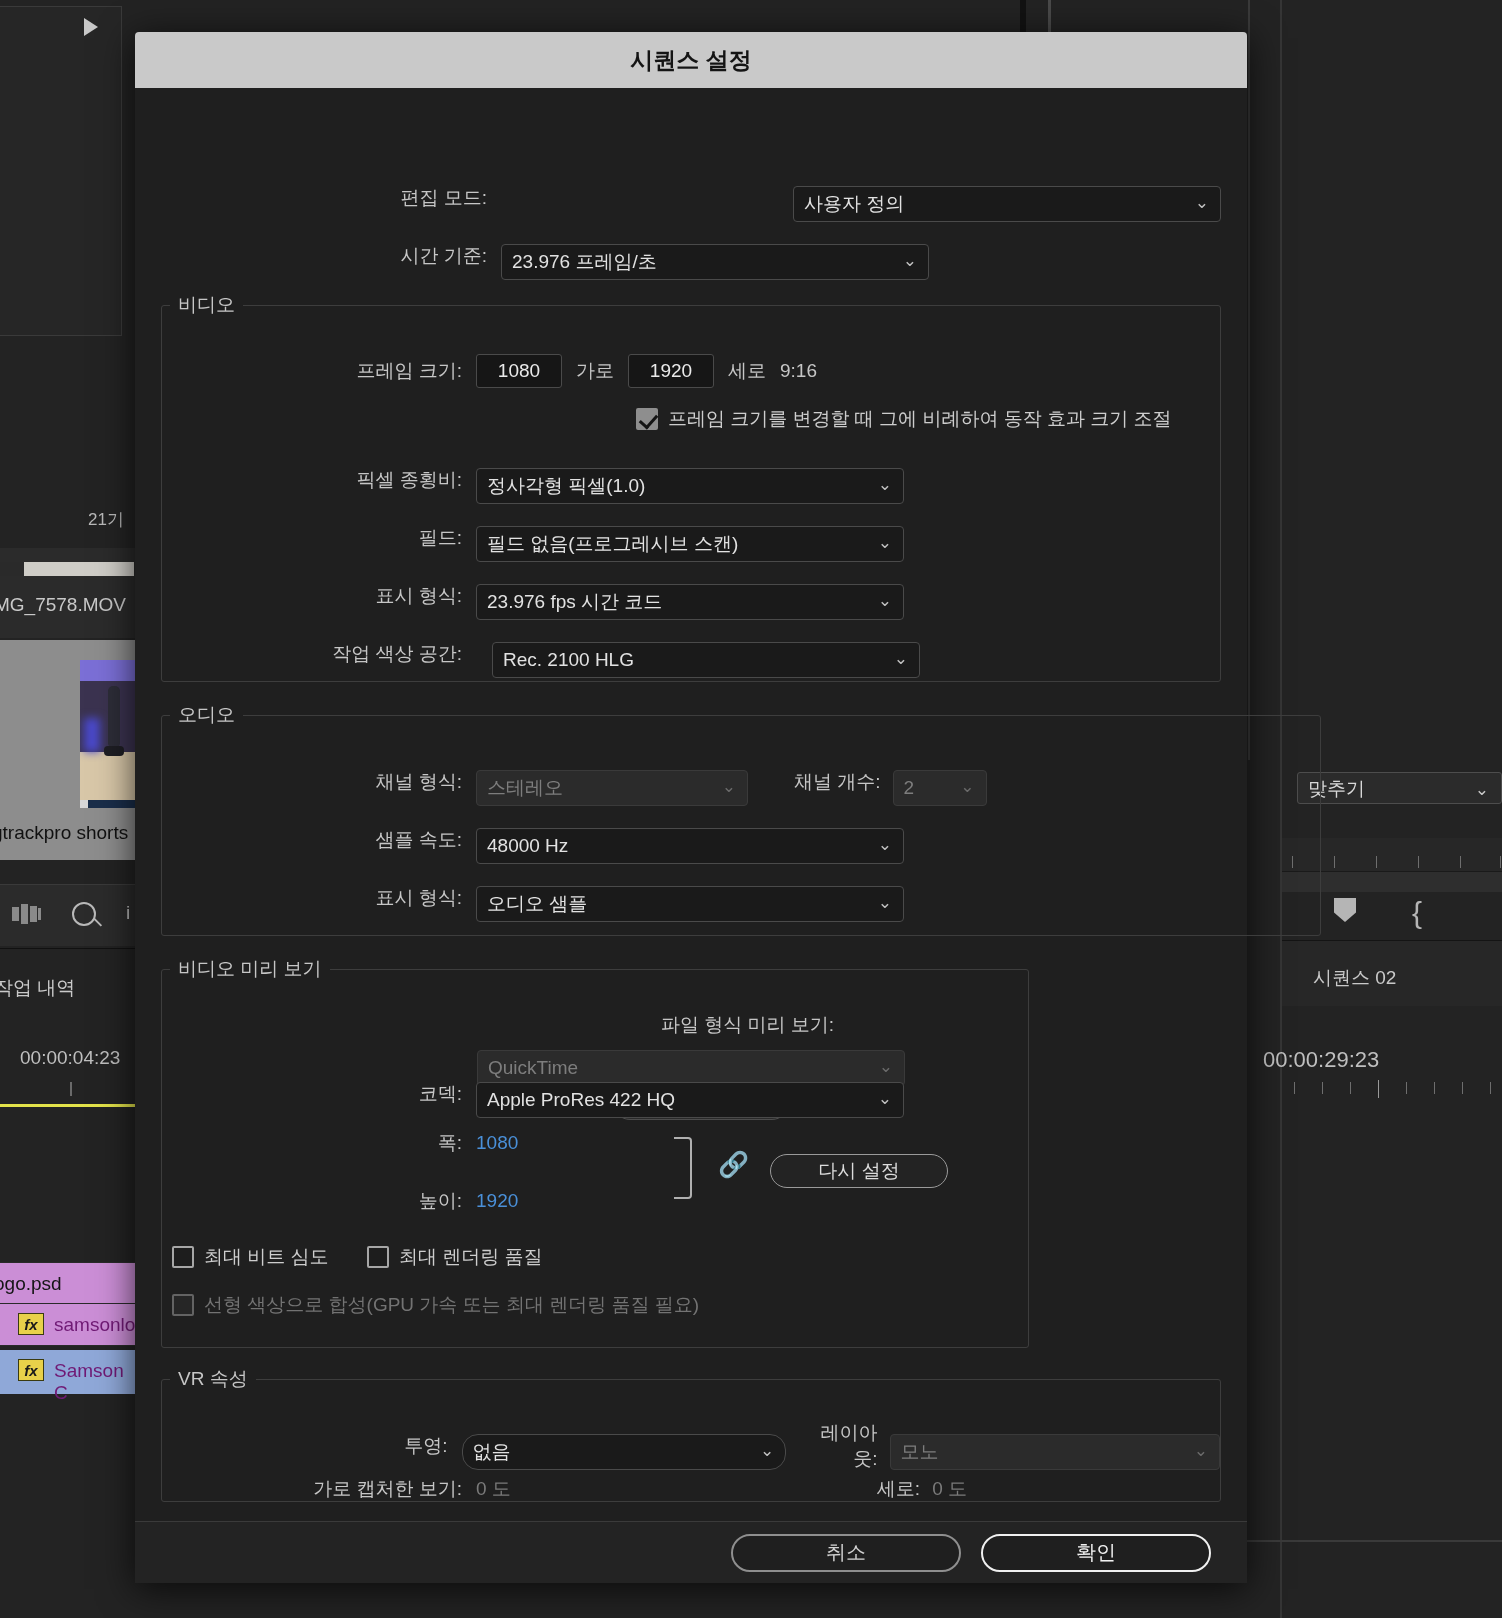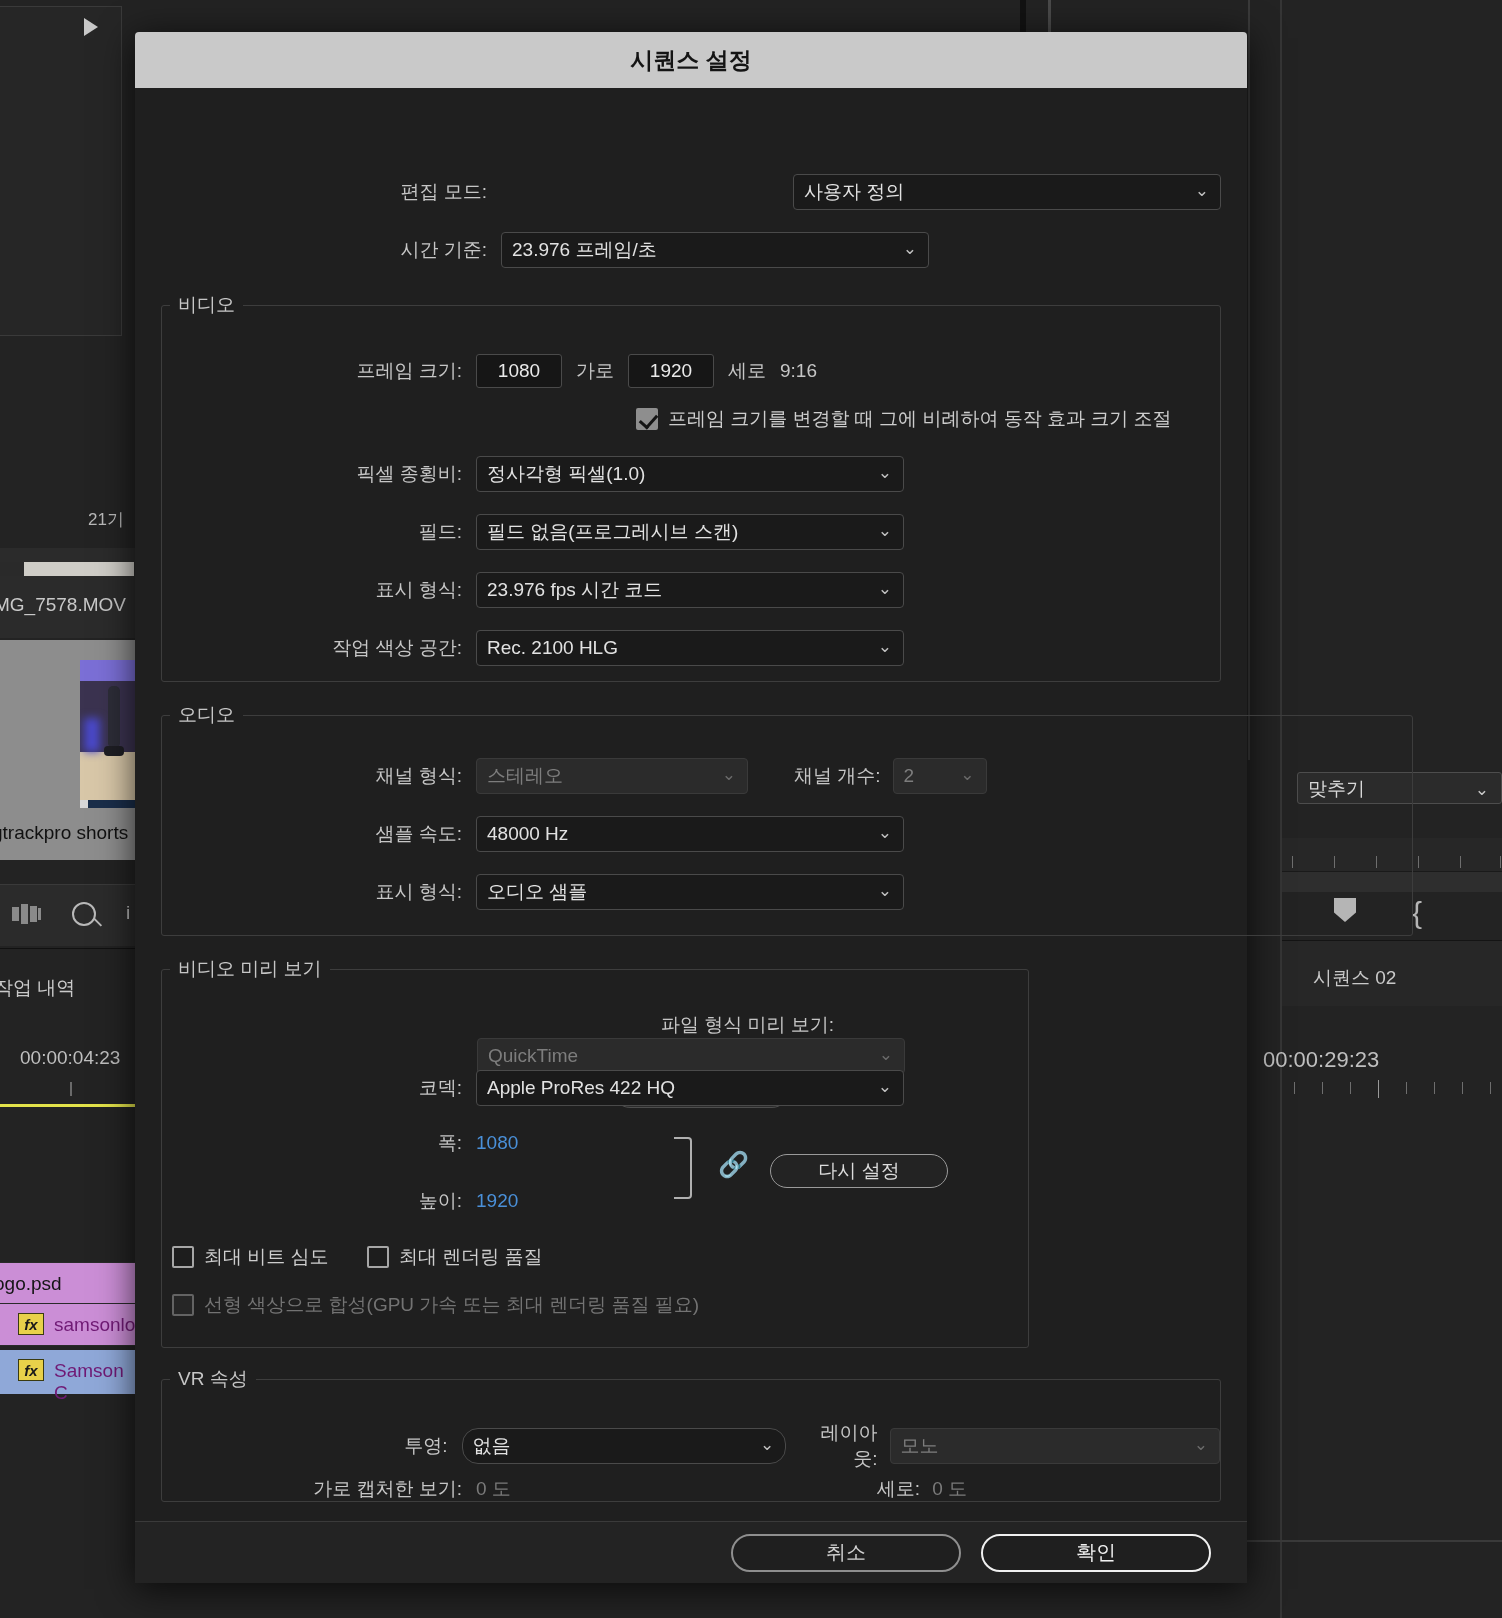--- a/index.html
+++ b/index.html
@@ -85,37 +85,37 @@
   
   .dlg { position:absolute; left:135px; top:32px; width:1112px; height:1551px;
       background:#1f1f1f; box-shadow:0 6px 34px rgba(0,0,0,.72);}
   .dlg-title { height:56px; background:#c9c9c9; color:#141414; font-size:23px; font-weight:bold;
       display:flex; align-items:center; justify-content:center; border-radius:4px 4px 0 0;}
   .dlg-body { position:relative; height:1433px; background:#1f1f1f; padding:0 26px;}
 
   .row { display:flex; align-items:center; }
   .lbl { color:#c6c6c6; font-size:19px; text-align:right; }
   .select { background:#1a1a1a; border:1px solid #4a4a4a; border-radius:4px; height:36px;
-      color:#e2e2e2; font-size:19px; display:flex; align-items:center; padding:0 10px; position:relative;}
+      color:#e2e2e2; font-size:19px; display:flex; align-items:center; padding:0 10px; position:relative;margin-top:12px;}
   .select .chev { position:absolute; right:11px; top:7px; color:#c0c0c0; font-size:17px; line-height:18px;}
   .select.dis { background:#2b2b2b; border-color:#3a3a3a; color:#7d7d7d;}
   .select.dis .chev { color:#6a6a6a;}
 
   .r1 { position:absolute; left:26px; top:86px; width:1060px;justify-content:space-between;}
   .r1 .lbl { width:340px; padding-right:14px;}
   .r1 .select { width:428px;}
   .r2 { position:absolute; left:26px; top:144px; width:1060px;}
   .r2 .lbl { width:340px; padding-right:14px;}
   .r2 .select { width:428px;}
 
   fieldset { border:1px solid #3d3d3d; border-radius:3px; position:absolute;}
   legend { color:#c6c6c6; font-size:19px; padding:0 8px; margin-left:8px;}
 
   .fs-video { left:26px; top:204px; width:1060px; height:390px;}
-  .fs-audio { left:26px; top:614px; width:1252px; height:234px;}
+  .fs-audio { left:26px; top:614px; width:1160px; height:234px;}
   .fs-prev  { left:26px; top:868px; width:868px; height:392px;}
   .fs-vr    { left:26px; top:1278px; width:1060px; height:136px;}
 
   .fsrow { position:absolute; display:flex; align-items:center;}
   .fsrow .lbl { width:314px; padding-right:14px;}
 
   .numbox { background:#161616; border:1px solid #4a4a4a; border-radius:3px; height:34px; width:86px;
       color:#eaeaea; font-size:19px; display:flex; align-items:center; justify-content:center;}
   .inline-lbl { color:#c6c6c6; font-size:19px; margin:0 14px;}
   .ratio { color:#c6c6c6; font-size:19px; margin-left:18px;}
@@ -292,21 +292,21 @@
         </div>
 
         <div class="fsrow" style="left:0; top:254px; width:1058px;">
           <div class="lbl">표시 형식:</div>
           <div class="select" style="width:428px;">
             <span>23.976 fps 시간 코드</span>
             <span class="chev">⌄</span>
           </div>
         </div>
 
-        <div class="fsrow" style="left:0; top:312px; width:1058px;">
+        <div class="fsrow" style="left:0; top:312px; width:1058px;gap:16px;">
           <div class="lbl">작업 색상 공간:</div>
           <div class="select" style="width:428px;">
             <span>Rec. 2100 HLG</span>
             <span class="chev">⌄</span>
           </div>
         </div>
       </fieldset>
 
       <fieldset class="fs-audio">
         <legend>오디오</legend>

